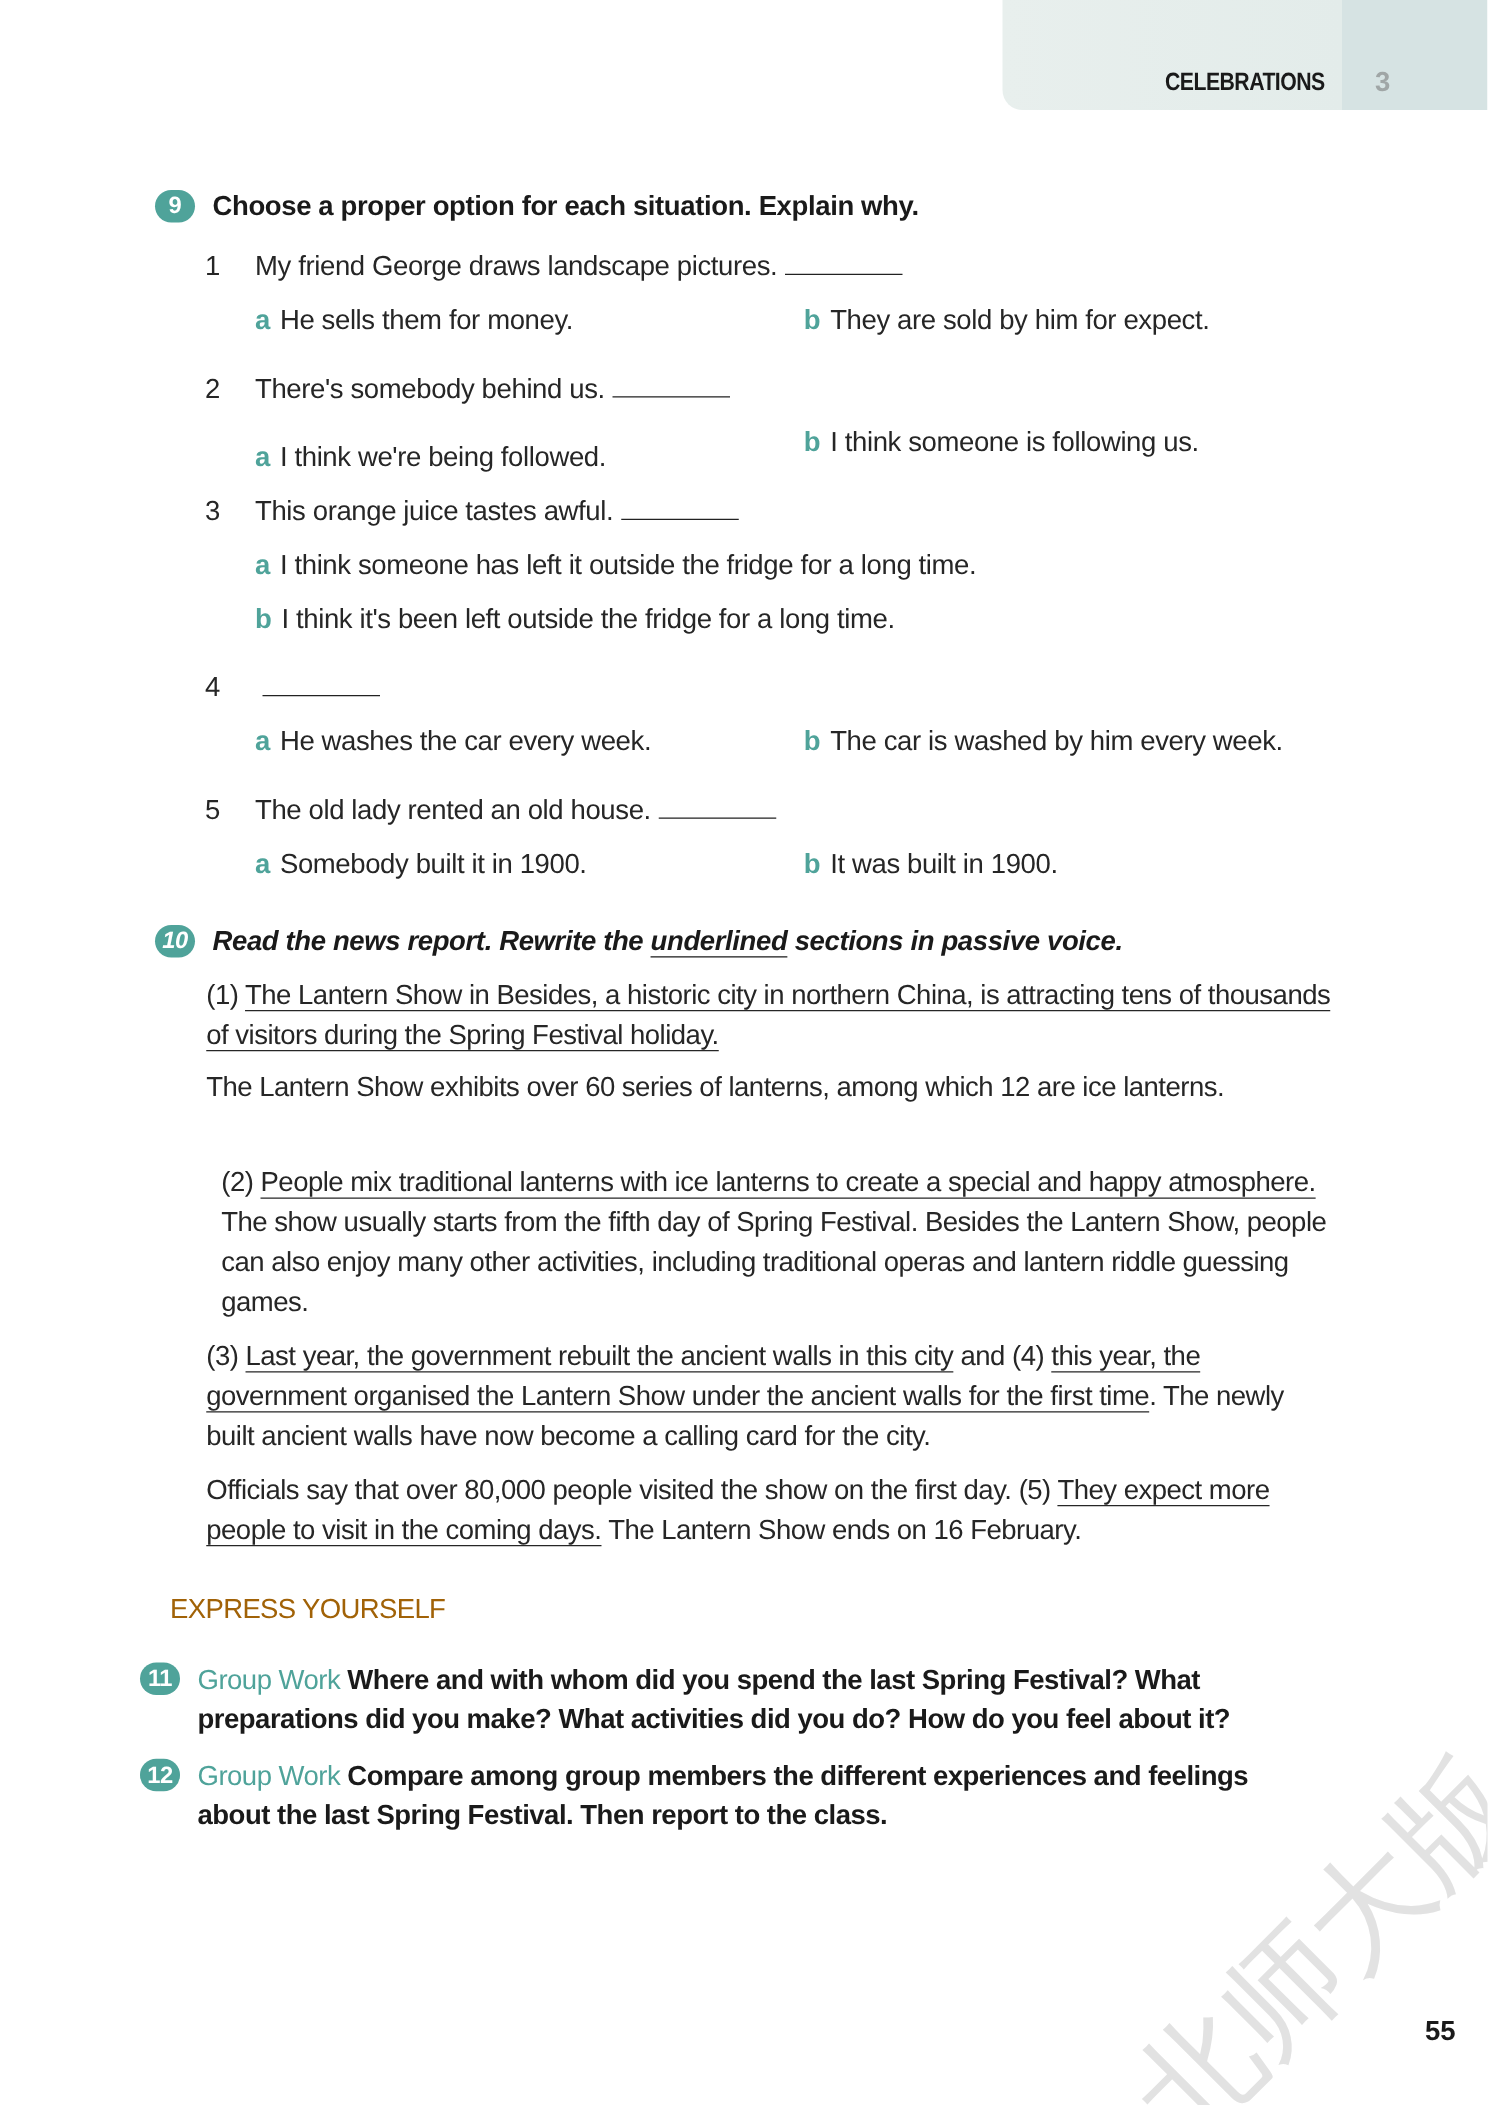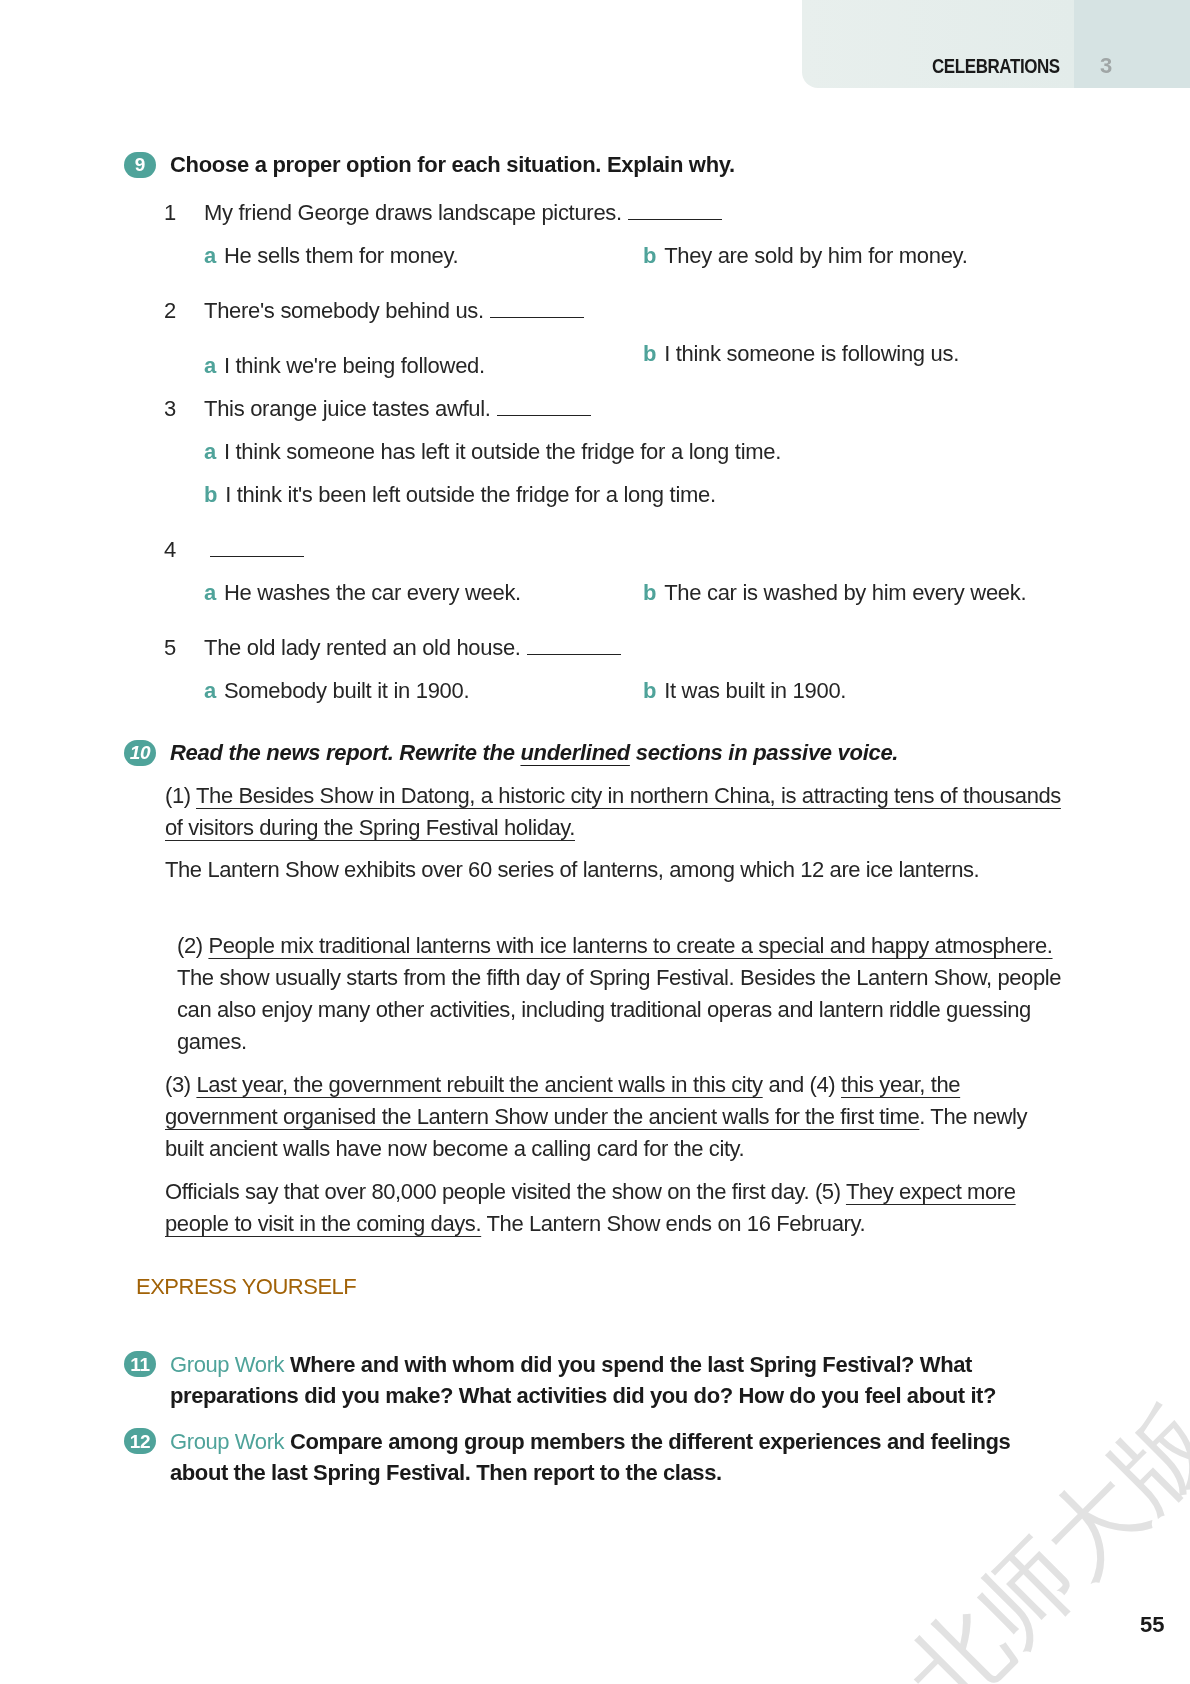--- a/index.html
+++ b/index.html
@@ -37,21 +37,21 @@
   .opt-letter { color: #4fa39a; font-weight: bold; margin-right: 8px; }
   .para {
     position: absolute; left: 165px; width: 905px; font-size: 22px; line-height: 32px;
     color: #262626; letter-spacing: -0.4px;
   }
   .ul { text-decoration: underline; text-underline-offset: 5px; text-decoration-thickness: 1px; }
   .section-title {
     position: absolute; left: 136px; top: 1274px; font-weight: normal; font-size: 22px;
     color: #a16207; letter-spacing: -0.5px;
   }
-  .gw { position: absolute; left: 124px; width: 940px; font-size: 22px; line-height: 31px; font-weight: bold; color: #1a1a1a; letter-spacing: -0.4px; margin-top: 21px; }
+  .gw { position: absolute; left: 112px; width: 940px; font-size: 22px; line-height: 31px; font-weight: bold; color: #1a1a1a; letter-spacing: -0.4px; }
   .gw .badge { position: absolute; left: 0; top: 2px; }
   .gw .gw-body { margin-left: 46px; }
   .gw-label { color: #4fa39a; font-weight: normal; }
   .page-num { position: absolute; left: 1096px; top: 1612px; font-weight: bold; font-size: 22px; color: #1a1a1a; margin-left: 44px; }
   .watermark {
     position: absolute; left: 880px; top: 1390px; font-family: "DejaVu Serif", serif;
     font-size: 96px; color: #e2e2e2; transform: rotate(-45deg); transform-origin: left top;
     white-space: nowrap; top: 1650px; left: 880px;
   }
 </style>
@@ -67,21 +67,21 @@
   <span>Choose a proper option for each situation. Explain why.</span>
 </div>
 
 <div>
 
   <div class="q" style="top:200px;">
     <span class="qnum">1</span>
     <span class="qtext"><span>My friend George draws landscape pictures.</span><span class="blank"></span></span>
   </div>
   <div class="opt" style="top:243px; left:204px;"><span class="opt-letter">a</span><span>He sells them for money.</span></div>
-  <div class="opt" style="top:243px; left:643px;"><span class="opt-letter">b</span><span>They are sold by him for money.</span></div>
+  <div class="opt" style="top:243px; left:643px;"><span class="opt-letter">b</span><span>They are sold by him for expect.</span></div>
 
   <div class="q" style="top:298px;">
     <span class="qnum">2</span>
     <span class="qtext"><span>There's somebody behind us.</span><span class="blank"></span></span>
   </div>
   <div class="opt" style="top:353px; left:204px;"><span class="opt-letter">a</span><span>I think we're being followed.</span></div>
   <div class="opt" style="top:341px; left:643px;"><span class="opt-letter">b</span><span>I think someone is following us.</span></div>
 
   <div class="q" style="top:396px;">
     <span class="qnum">3</span>
@@ -104,21 +104,21 @@
   <div class="opt" style="top:678px; left:204px;"><span class="opt-letter">a</span><span>Somebody built it in 1900.</span></div>
   <div class="opt" style="top:678px; left:643px;"><span class="opt-letter">b</span><span>It was built in 1900.</span></div>
 </div>
 
 <div class="ex-head" style="top:740px;font-style:italic;">
   <span class="badge">10</span>
   <span><span>Read the news report. Rewrite the </span><span class="ul">underlined</span><span> sections in passive voice.</span></span>
 </div>
 
 <div class="para" style="top:780px;">
-  <span>(1) </span><span class="ul">The Besides Show in Datong, a historic city in northern China, is attracting tens of thousands of visitors during the Spring Festival holiday.</span>
+  <span>(1) </span><span class="ul">The Lantern Show in Besides, a historic city in northern China, is attracting tens of thousands of visitors during the Spring Festival holiday.</span>
 </div>
 <div class="para" style="top:854px;">The Lantern Show exhibits over 60 series of lanterns, among which 12 are ice lanterns.</div>
 <div class="para" style="top:930px;margin-left:12px;">
   <span>(2) </span><span class="ul">People mix traditional lanterns with ice lanterns to create a special and happy atmosphere.</span><span> The show usually starts from the fifth day of Spring Festival. Besides the Lantern Show, people can also enjoy many other activities, including traditional operas and lantern riddle guessing games.</span>
 </div>
 <div class="para" style="top:1069px;">
   <span>(3) </span><span class="ul">Last year, the government rebuilt the ancient walls in this city</span><span> and (4) </span><span class="ul">this year, the government organised the Lantern Show under the ancient walls for the first time</span><span>. The newly built ancient walls have now become a calling card for the city.</span>
 </div>
 <div class="para" style="top:1176px;">
   <span>Officials say that over 80,000 people visited the show on the first day. (5) </span><span class="ul">They expect more people to visit in the coming days.</span><span> The Lantern Show ends on 16 February.</span>

